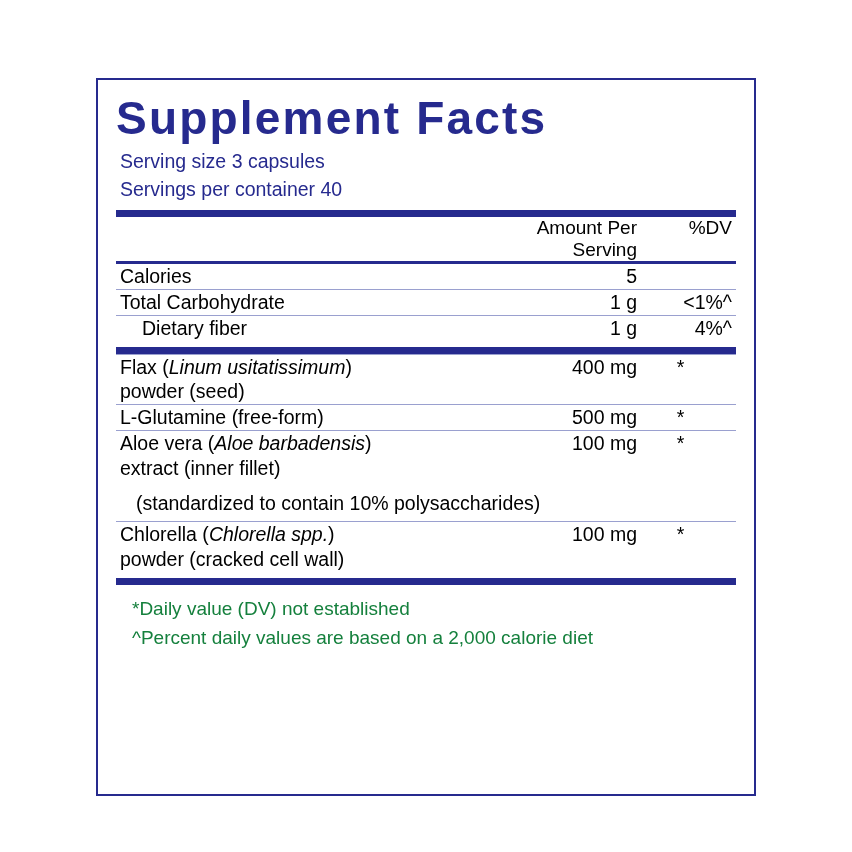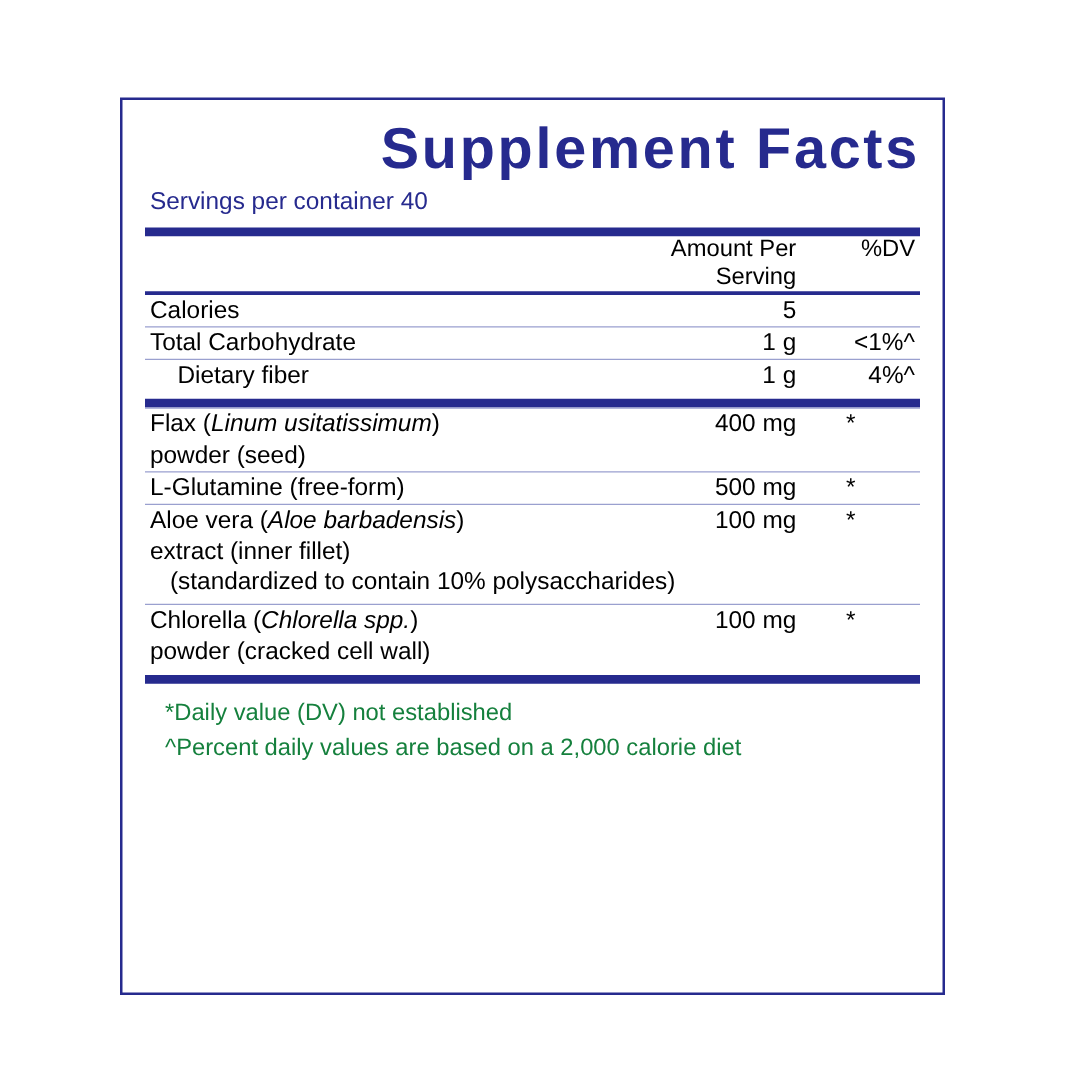--- a/index.html
+++ b/index.html
@@ -24,21 +24,21 @@
     background: #ffffff;
   }
   .inner {
     padding: 6px 18px 0 18px;
   }
   .title {
     font-size: 46px;
     font-weight: bold;
     letter-spacing: 2.2px;
     color: #262a8e;
-    text-align: right;
+    text-align: left;
     line-height: 1.05;
     margin: 8px 0 6px 0;
     white-space: nowrap;
   }
   .serving-line {
     font-size: 19.5px;
     color: #262a8e;
     line-height: 1.42;
     padding-left: 4px;
   }
@@ -98,37 +98,39 @@
   }
   .dv-star {
     text-align: center;
     font-size: 16px;
     padding-right: 18px !important;
   }
   .it { font-style: italic; text-align: center; }
   .sub-note {
     padding-left: 20px;
     display: block;
+    margin-top: 11px;
   }
   .footnotes {
     padding: 10px 0 0 10px;
     font-size: 19px;
     line-height: 1.5;
     color: #15803d;
   }
   .foot-line { padding-left: 6px; }
 </style>
 </head>
 <body>
 
 <div class="panel">
   <div class="inner">
 
     <div class="title">Supplement Facts</div>
 
+    <div class="serving-line">Serving size  3 capsules</div>
     <div class="serving-line">Servings per container  40</div>
 
     <div class="rule-thick"></div>
 
     <table class="facts">
       <colgroup>
         <col class="col-name">
           <col class="col-amt">
           <col class="col-dv">
       </colgroup>

